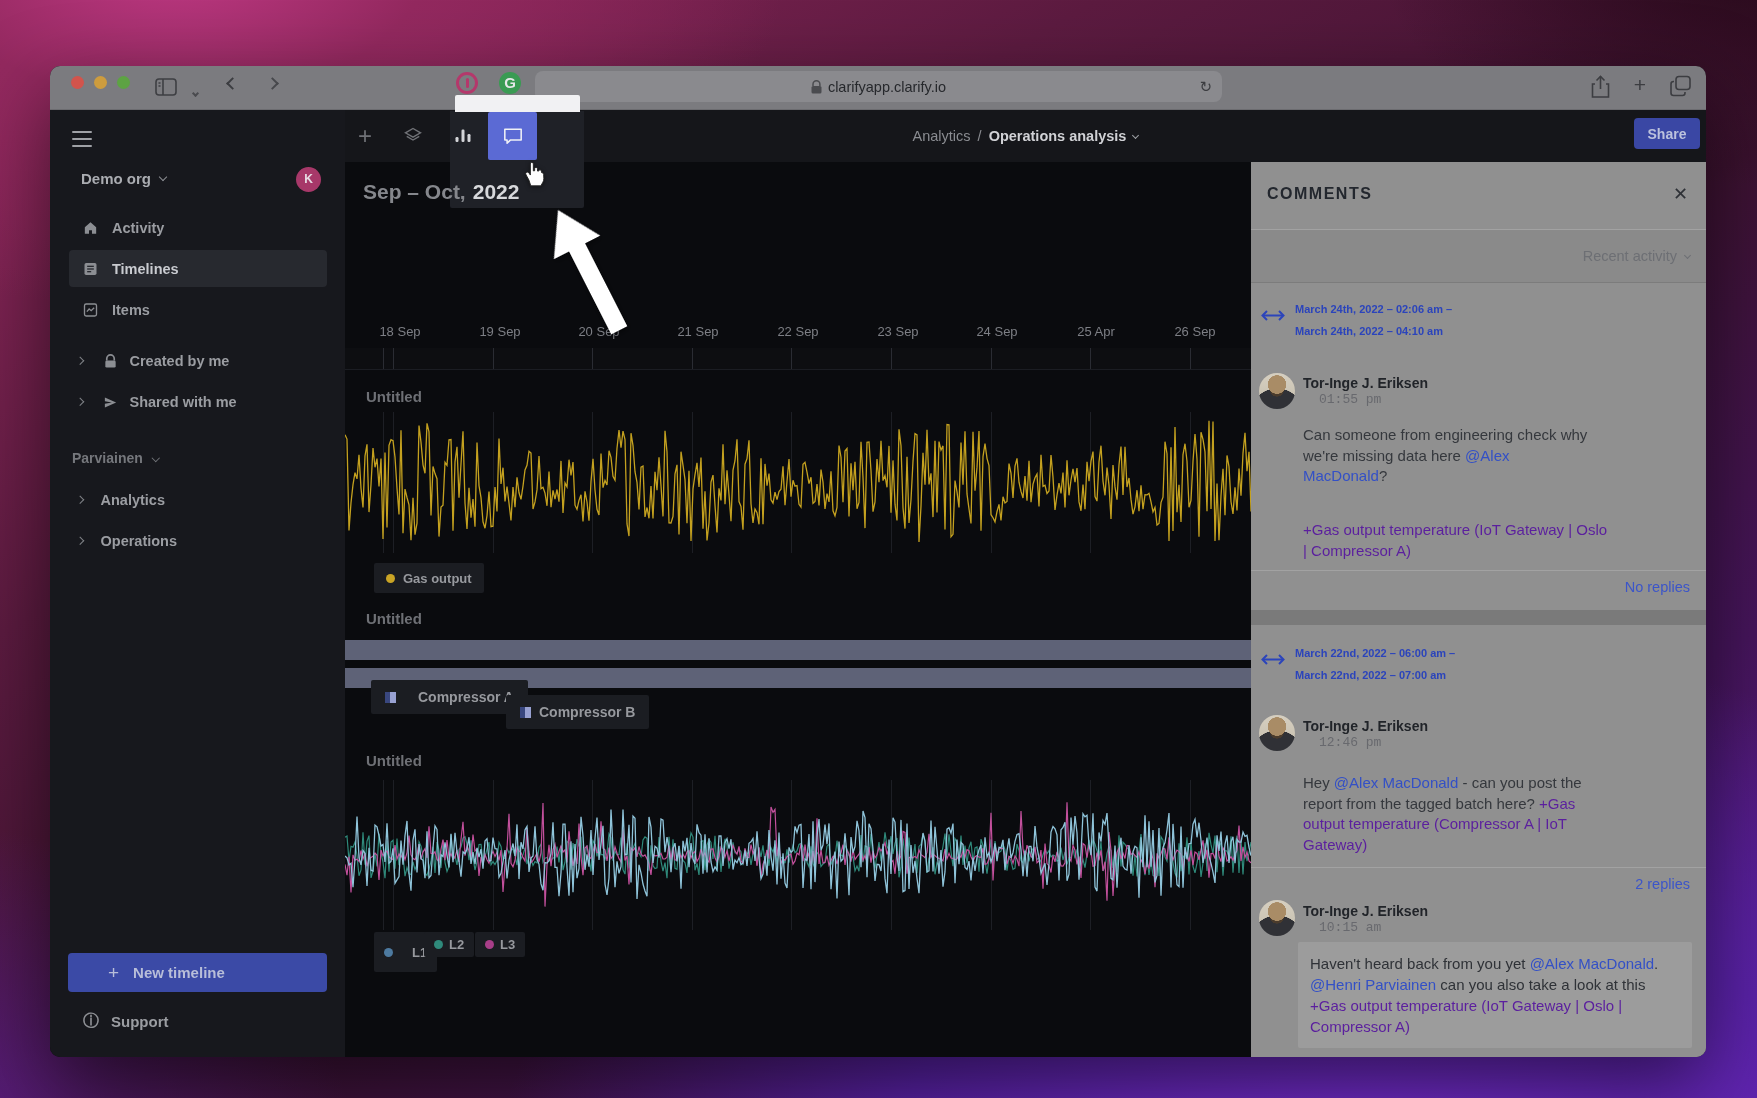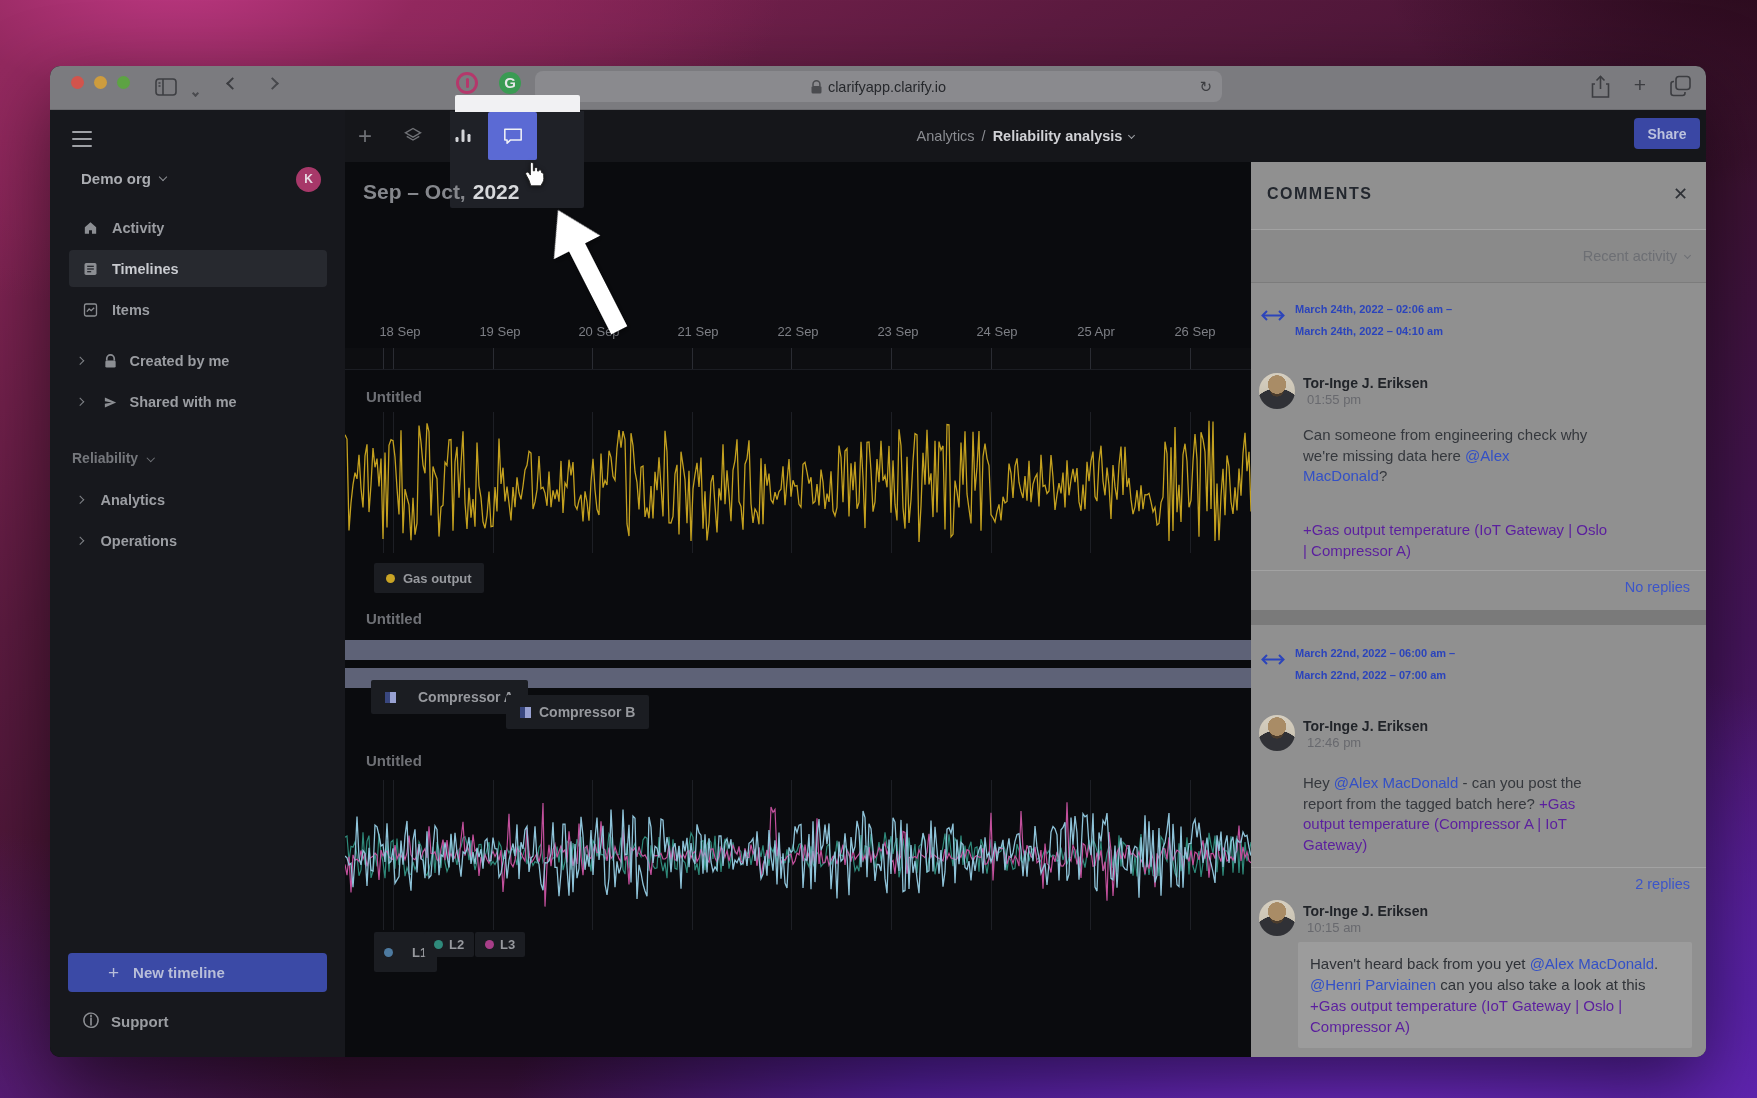--- a/index.html
+++ b/index.html
@@ -111,21 +111,21 @@
   .card{position:absolute;left:0;width:455px;background:#909090;}
   .cm-gap{position:absolute;left:0;top:448px;width:455px;height:15px;background:#7a7a7a;}
   .rangeicon{position:absolute;left:8px;}
   .rangeln{position:absolute;left:44px;width:380px;color:#2b44bb;font-size:11px;font-weight:700;}
   .cavatar{position:absolute;left:8px;width:36px;height:36px;border-radius:50%;overflow:hidden;
     background:radial-gradient(circle at 50% 32%,#a98c66 0 30%,rgba(0,0,0,0) 31%),
                radial-gradient(circle at 50% 46%,#4a3b2c 0 26%,rgba(0,0,0,0) 27%),
                radial-gradient(circle at 50% 118%,#303136 0 58%,rgba(0,0,0,0) 59%),
                linear-gradient(#d6cfc0,#c4bdac);}
   .cname{position:absolute;left:52px;font-size:14px;font-weight:700;color:#212429;}
-  .ctime{position:absolute;left:56px;font-size:13px;color:#68696e;}
+  .ctime{position:absolute;left:68px;font-size:13px;color:#68696e;font-family:Liberation Mono, monospace;}
   .cbody{position:absolute;left:52px;font-size:15px;line-height:20.5px;color:#35383d;}
   .seg-mention{color:#3350c6;} .seg-item{color:#5b1f9e;} .seg-text{color:inherit;}
   .cdivider{position:absolute;left:0;width:455px;height:1px;background:#a2a2a2;}
   .replies{position:absolute;right:16px;font-size:14.5px;color:#3c55c9;}
   .replybox{position:absolute;left:47px;top:317px;width:394px;min-height:105px;background:#9c9c9c;border-radius:2px;
     padding:11px 12px;font-size:15px;line-height:21px;color:#2f3237;}
   
   .annot-arrow{position:absolute;left:473px;top:144px;z-index:9;transform:rotate(-27deg);transform-origin:35px 0;
     filter:drop-shadow(0 2px 3px rgba(0,0,0,.45));}
   .handcur{position:absolute;left:471px;top:92px;z-index:10;filter:drop-shadow(0 1px 2px rgba(0,0,0,.5));}
@@ -228,21 +228,21 @@
         </div>
         <div class="treeitem" style="top:284px;">
           <span class="chv right"></span>
           <svg width="15" height="15" viewBox="0 0 24 24" style="margin-left:8px;" fill="#8c8e93">
             <path d="M3 20 21 12 3 4v6l11 2-11 2z"></path>
           </svg>
           <span>Shared with me</span>
         </div>
 
         <div class="sechead" style="top:340px;">
-          <span>Reliability</span>
+          <span>Parviainen</span>
           <span class="chv"></span>
         </div>
         <div class="treeitem" style="top:382px;">
           <span class="chv right"></span>
           <span style="margin-left:6px;">Analytics</span>
         </div>
         <div class="treeitem" style="top:423px;">
           <span class="chv right"></span>
           <span style="margin-left:6px;">Operations</span>
         </div>
@@ -257,21 +257,21 @@
         </div>
       </aside>
 
       <div class="right">
         <div class="popover-dark"></div>
 
         <div class="toolbar">
           <div class="breadcrumb">
             <span>Analytics</span>
             <span>/</span>
-            <b>Reliability analysis</b>
+            <b>Operations analysis</b>
             <span class="chv"></span>
           </div>
           <div class="sharebtn">
               <span>Share</span>
             </div>
           <div class="tbicons">
             <span class="tbbtn plusb">
                 <span>+</span>
               </span>
             <span class="tbbtn layersb">

